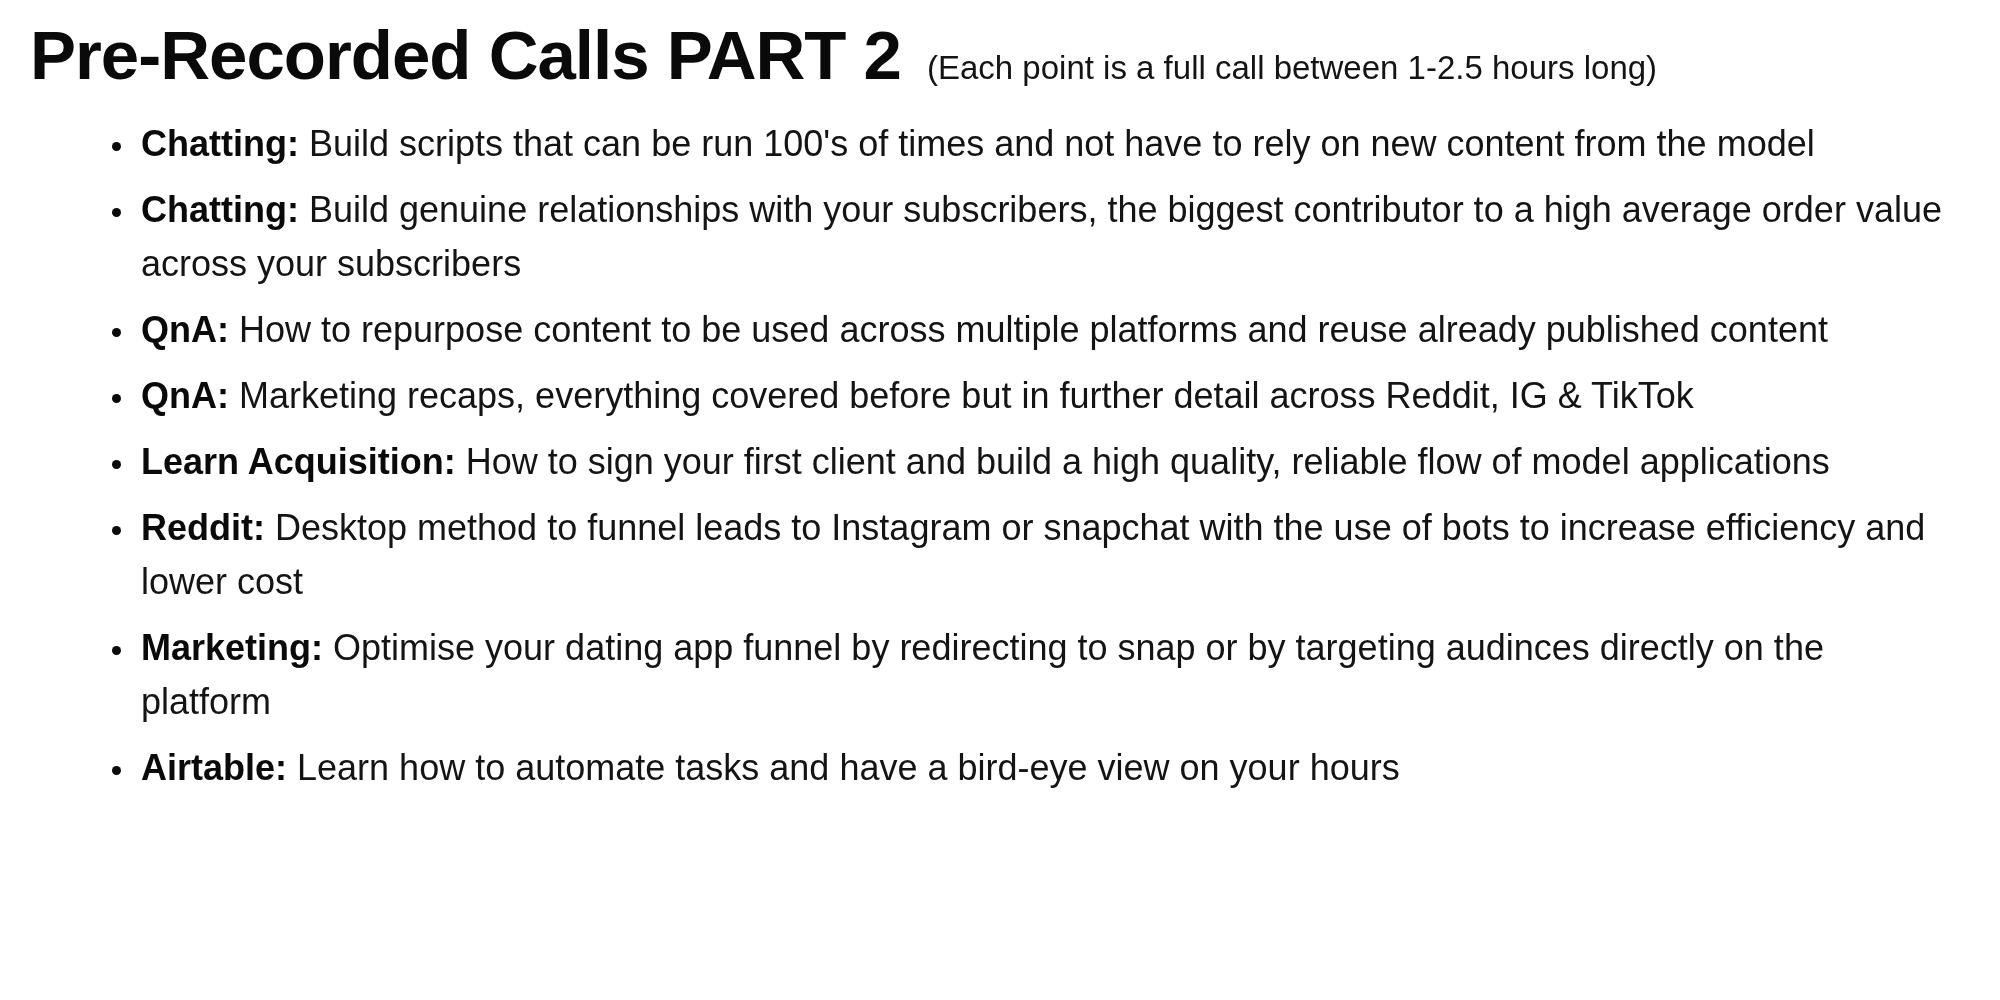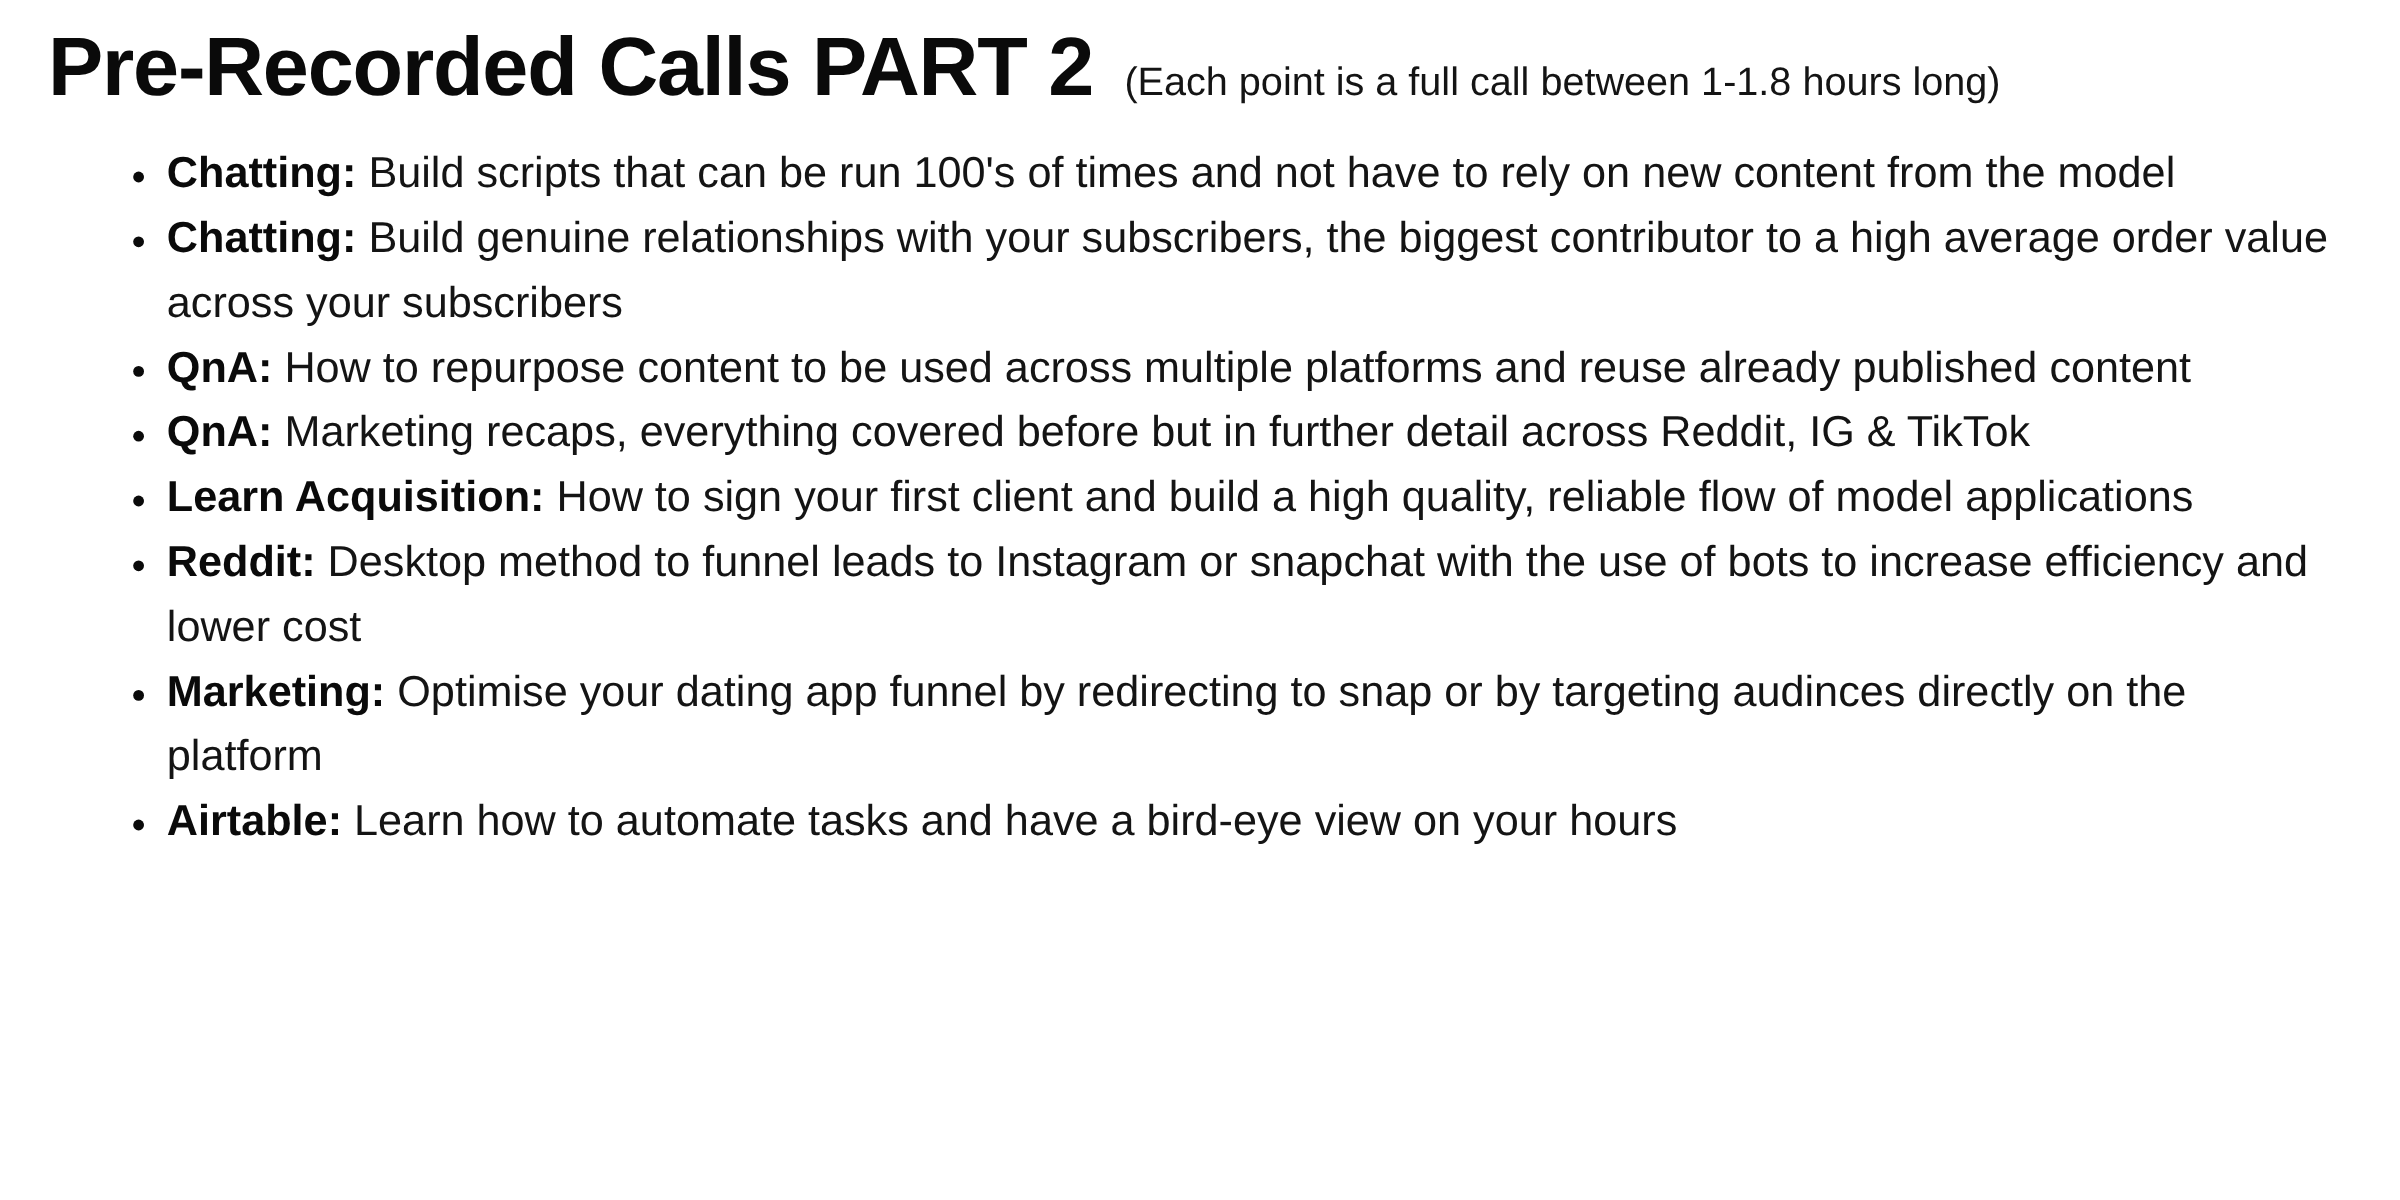--- a/index.html
+++ b/index.html
@@ -7,21 +7,21 @@
     width: 2000px;
     height: 1000px;
     background: #ffffff;
     font-family: "Liberation Sans", sans-serif;
     color: #0d0d0d;
     overflow: hidden;
   }
   .page {
     width: 2000px;
     height: 1000px;
-    padding: 16px 45px 0 40px;
+    padding: 16px 45px 0 30px;
   }
   .title-row {
     display: flex;
     align-items: baseline;
     gap: 26px;
     white-space: nowrap;
   }
   .title {
     font-size: 69px;
     font-weight: 700;
@@ -37,39 +37,39 @@
   ul.call-list {
     margin-top: 22px;
     list-style: disc outside;
     padding-left: 95px;
     font-size: 36px;
     line-height: 1.5;
     color: #141414;
   }
   ul.call-list li {
     padding-left: 4px;
-    margin: 0;
+    margin: 12px;
   }
   ul.call-list li::marker {
     font-size: 30px;
     color: #0a0a0a;
   }
   .bullet-label {
     font-weight: 700;
     color: #0a0a0a;
   }
 </style>
 </head>
 <body>
 
 <div class="page">
 
   <div class="title-row">
     <span class="title">Pre-Recorded Calls PART 2</span>
-    <span class="subtitle">(Each point is a full call between 1-1.8 hours long)</span>
+    <span class="subtitle">(Each point is a full call between 1-2.5 hours long)</span>
   </div>
 
   <ul class="call-list">
     <li>
       <span class="bullet-label">Chatting:</span>
       <span class="bullet-text"> Build scripts that can be run 100's of times and not have to rely on new content from the model</span>
     </li>
 
     <li>
       <span class="bullet-label">Chatting:</span>

